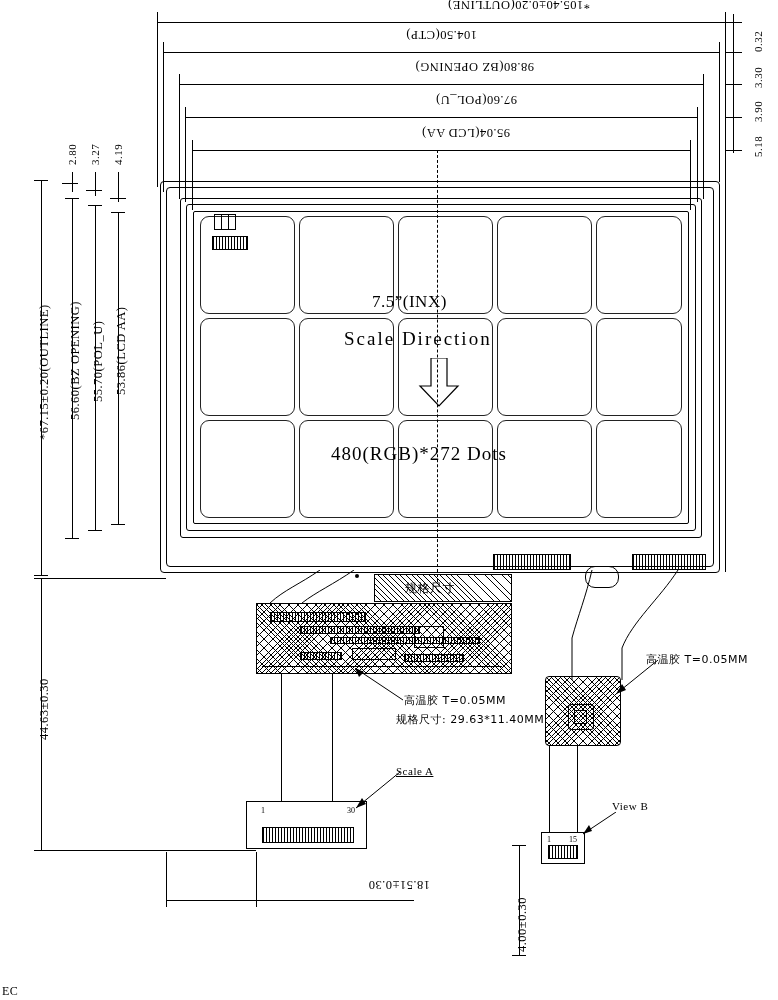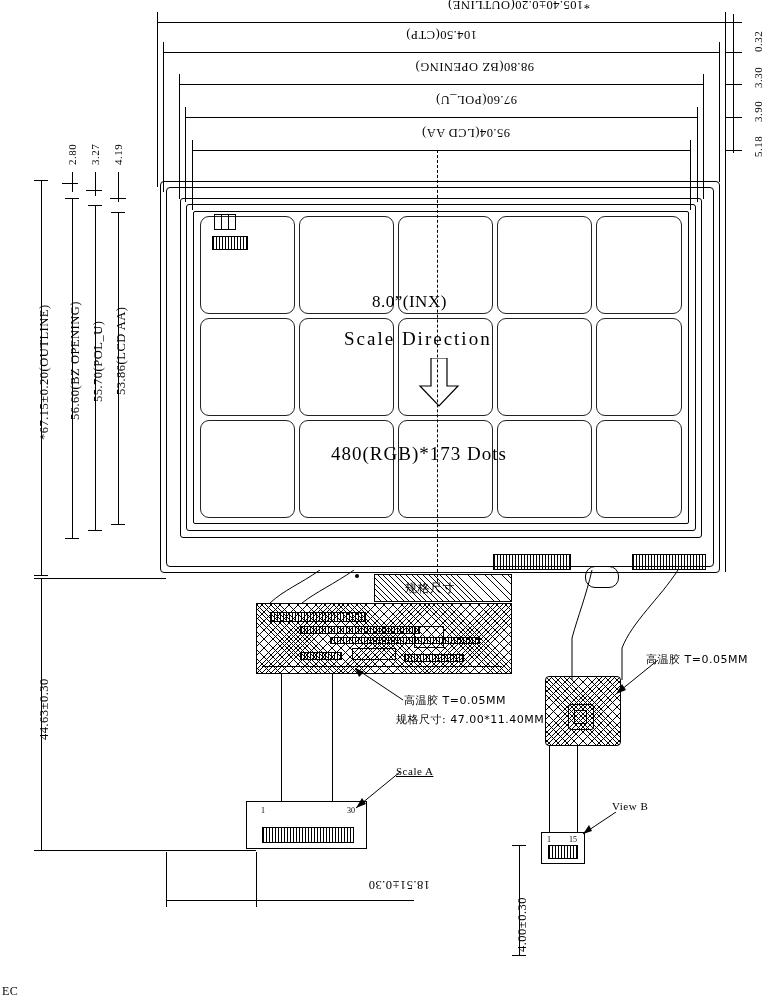--- a/index.html
+++ b/index.html
@@ -134,27 +134,27 @@
   <div class="cell" style="left:299px;top:420px;width:95px;height:98px;"></div>
   <div class="cell" style="left:398px;top:420px;width:95px;height:98px;"></div>
   <div class="cell" style="left:497px;top:420px;width:95px;height:98px;"></div>
   <div class="cell" style="left:596px;top:420px;width:86px;height:98px;"></div>
 
   <div class="box" style="left:214px;top:214px;width:22px;height:16px;border-width:1px;"></div>
   <div class="ln v" style="left:221px;top:215px;height:14px;"></div>
   <div class="ln v" style="left:228px;top:215px;height:14px;"></div>
   <div class="dense" style="left:212px;top:236px;width:36px;height:14px;"></div>
 
-  <div class="txt" style="left:372px;top:292px;font-size:17px;">8.0”(INX)</div>
+  <div class="txt" style="left:372px;top:292px;font-size:17px;">7.5”(INX)</div>
   <div class="txt" style="left:344px;top:328px;font-size:19px;letter-spacing:2px;">Scale Direction</div>
 
   <svg style="position:absolute;left:418px;top:358px;" width="42" height="50">
     <polygon points="13,0 29,0 29,28 40,28 21,48 2,28 13,28" fill="#fff" stroke="#000" stroke-width="1.2"></polygon>
   </svg>
-  <div class="txt" style="left:331px;top:443px;font-size:19px;letter-spacing:1px;">480(RGB)*173 Dots</div>
+  <div class="txt" style="left:331px;top:443px;font-size:19px;letter-spacing:1px;">480(RGB)*272 Dots</div>
 
   <div class="dashv" style="left:437px;top:150px;height:432px;"></div>
 
   <div class="dense" style="left:493px;top:554px;width:78px;height:16px;"></div>
   <div class="dense" style="left:632px;top:554px;width:74px;height:16px;"></div>
   <div class="box" style="left:585px;top:566px;width:34px;height:22px;border-radius:10px;"></div>
 
   <div class="crosshatch" style="left:256px;top:603px;width:256px;height:71px;"></div>
   <div class="hatch" style="left:374px;top:574px;width:138px;height:28px;"></div>
   <div class="txt cn" style="left:405px;top:580px;font-size:12px;">规格尺寸</div>
@@ -172,21 +172,21 @@
     <path d="M70,0 C50,14 34,20 20,33" fill="none" stroke="#000" stroke-width="1"></path>
     <path d="M104,0 C84,14 66,22 52,33" fill="none" stroke="#000" stroke-width="1"></path>
   </svg>
   <div class="dot" style="left:355px;top:574px;"></div>
 
   <svg style="position:absolute;left:355px;top:668px;" width="60" height="36">
     <line x1="0" y1="0" x2="48" y2="32" stroke="#000" stroke-width="1"></line>
     <polygon points="0,0 9,4 4,9" fill="#000"></polygon>
   </svg>
   <div class="txt cn" style="left:404px;top:693px;font-size:11px;">高温胶 T=0.05MM</div>
-  <div class="txt cn" style="left:396px;top:712px;font-size:11px;">规格尺寸: 47.00*11.40MM</div>
+  <div class="txt cn" style="left:396px;top:712px;font-size:11px;">规格尺寸: 29.63*11.40MM</div>
 
   <div class="ln v" style="left:281px;top:674px;height:127px;"></div>
   <div class="ln v" style="left:332px;top:674px;height:127px;"></div>
 
   <div class="box" style="left:246px;top:801px;width:121px;height:48px;"></div>
   <div class="dense" style="left:262px;top:827px;width:92px;height:16px;"></div>
   <div class="smalltxt" style="left:261px;top:806px;">1</div>
   <div class="smalltxt" style="left:347px;top:806px;">30</div>
 
   <svg style="position:absolute;left:350px;top:772px;" width="56" height="42">

